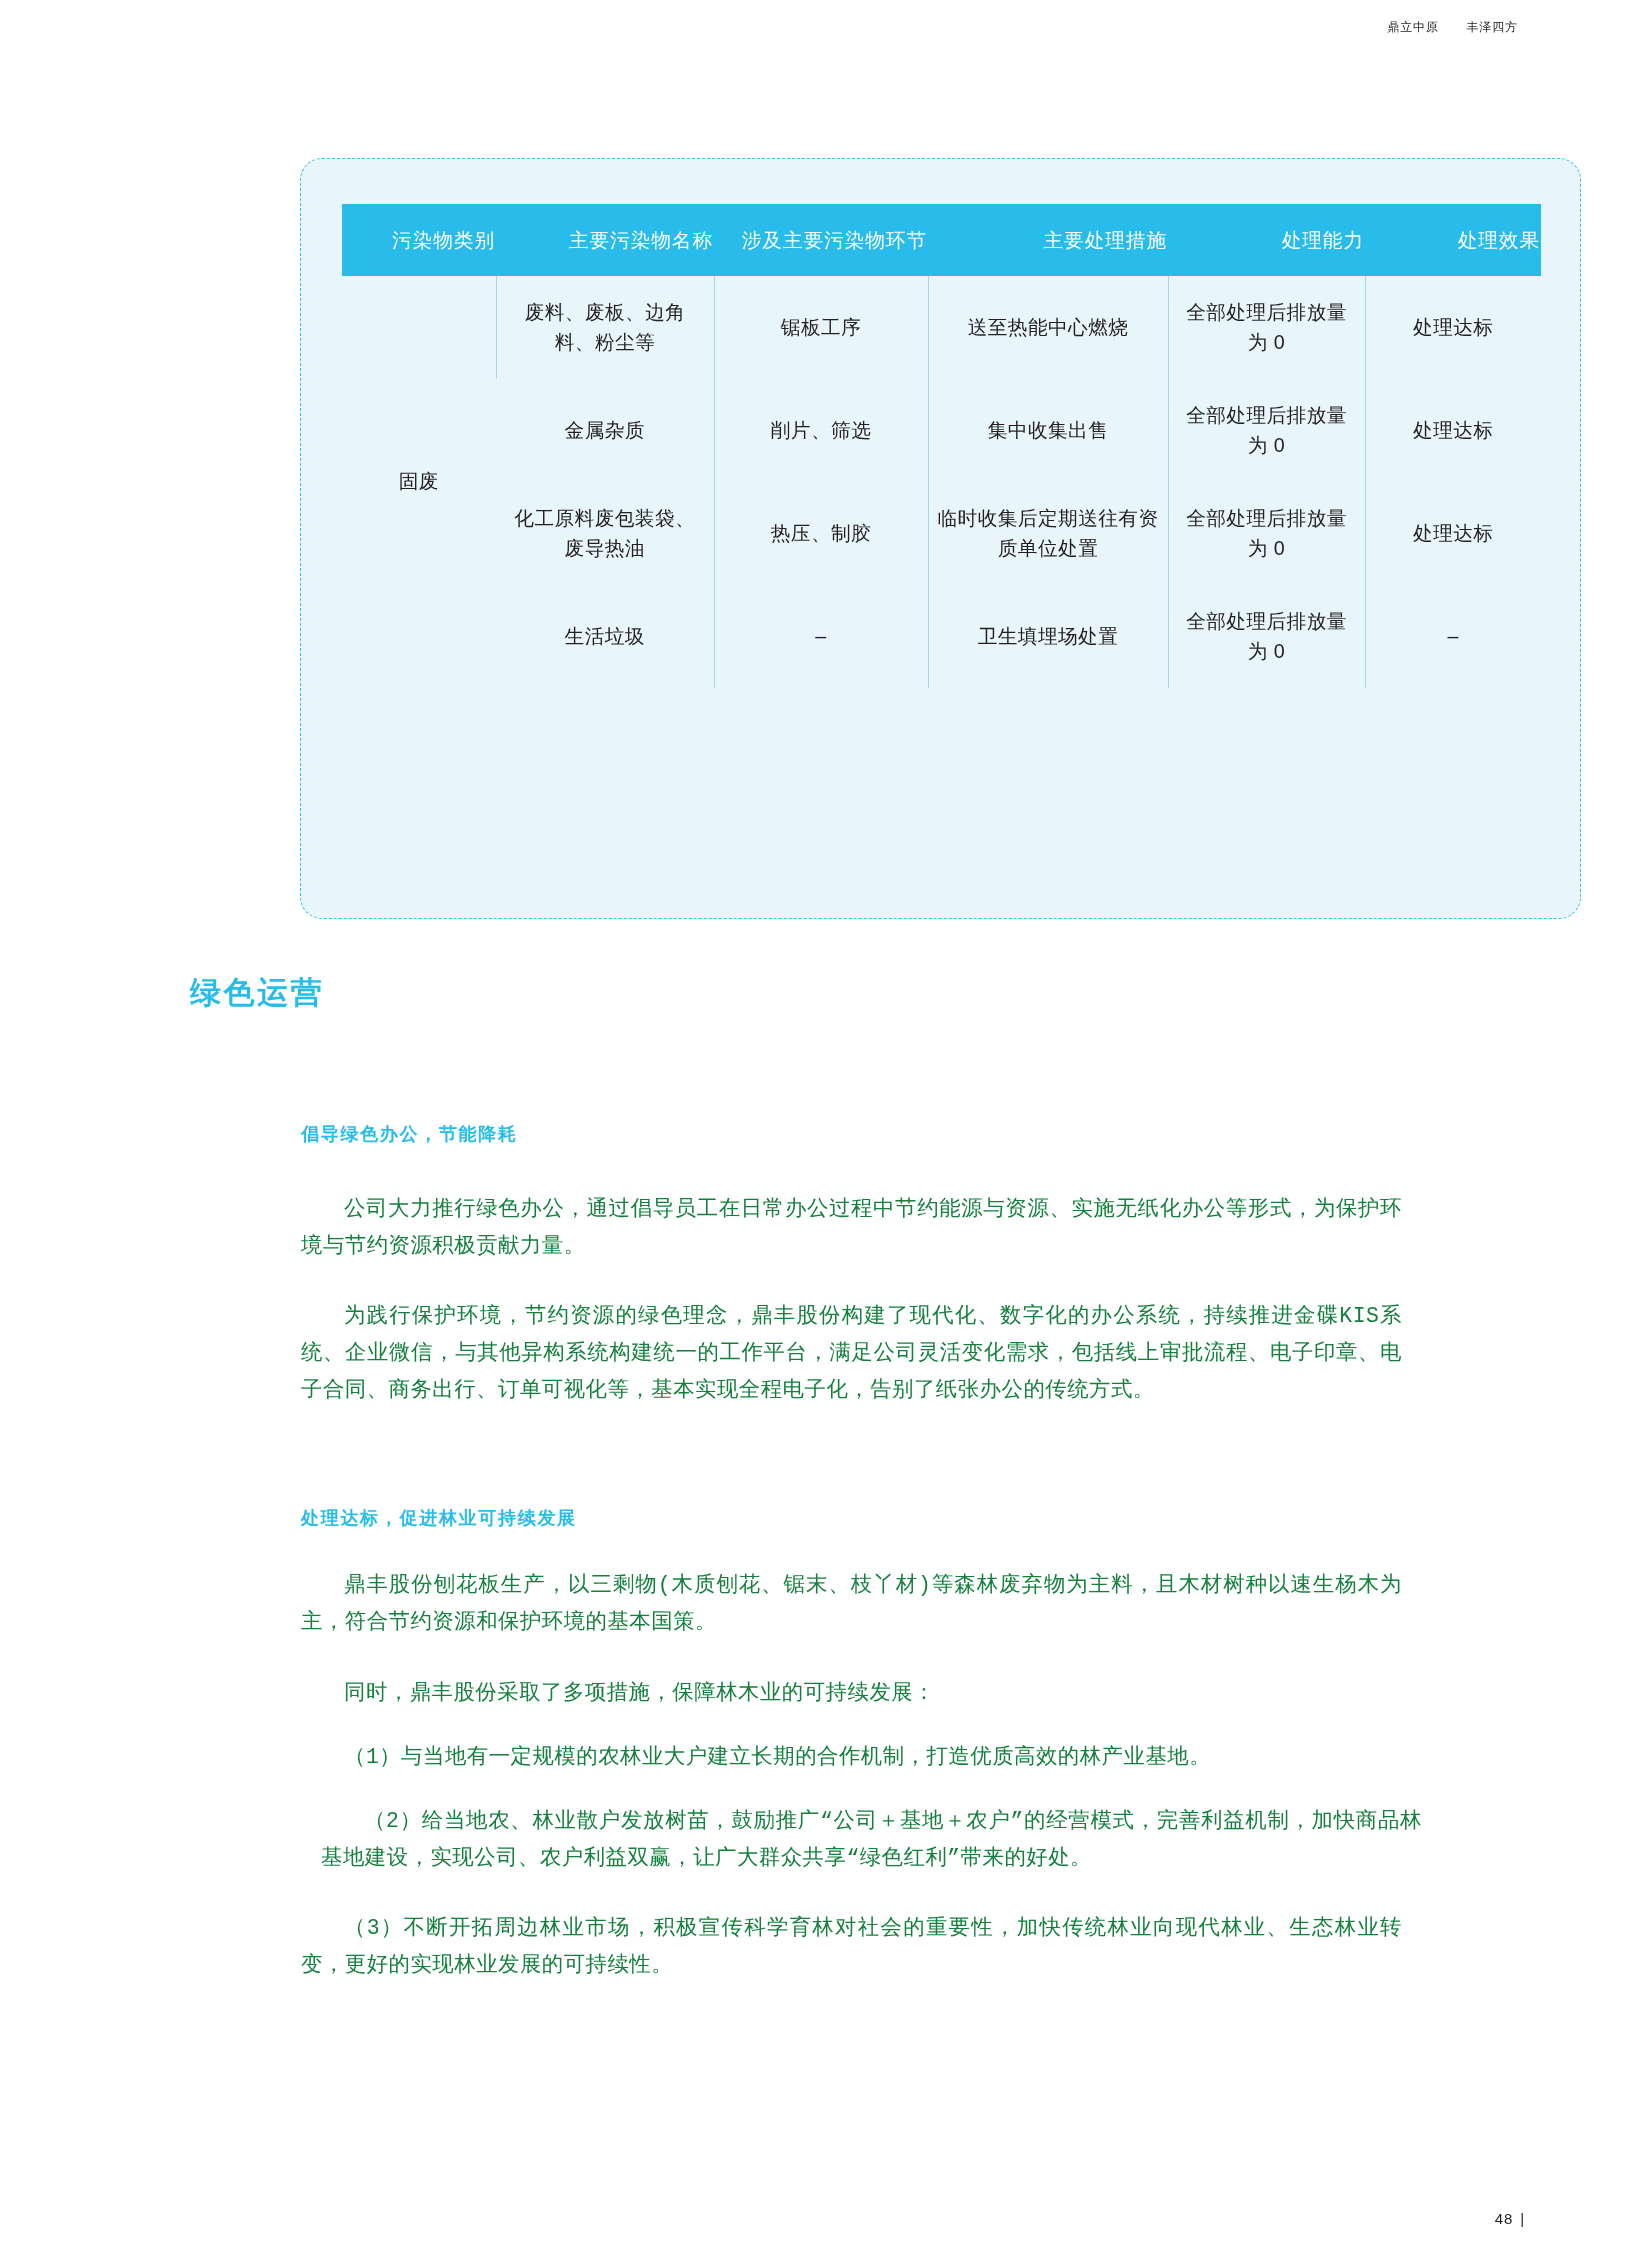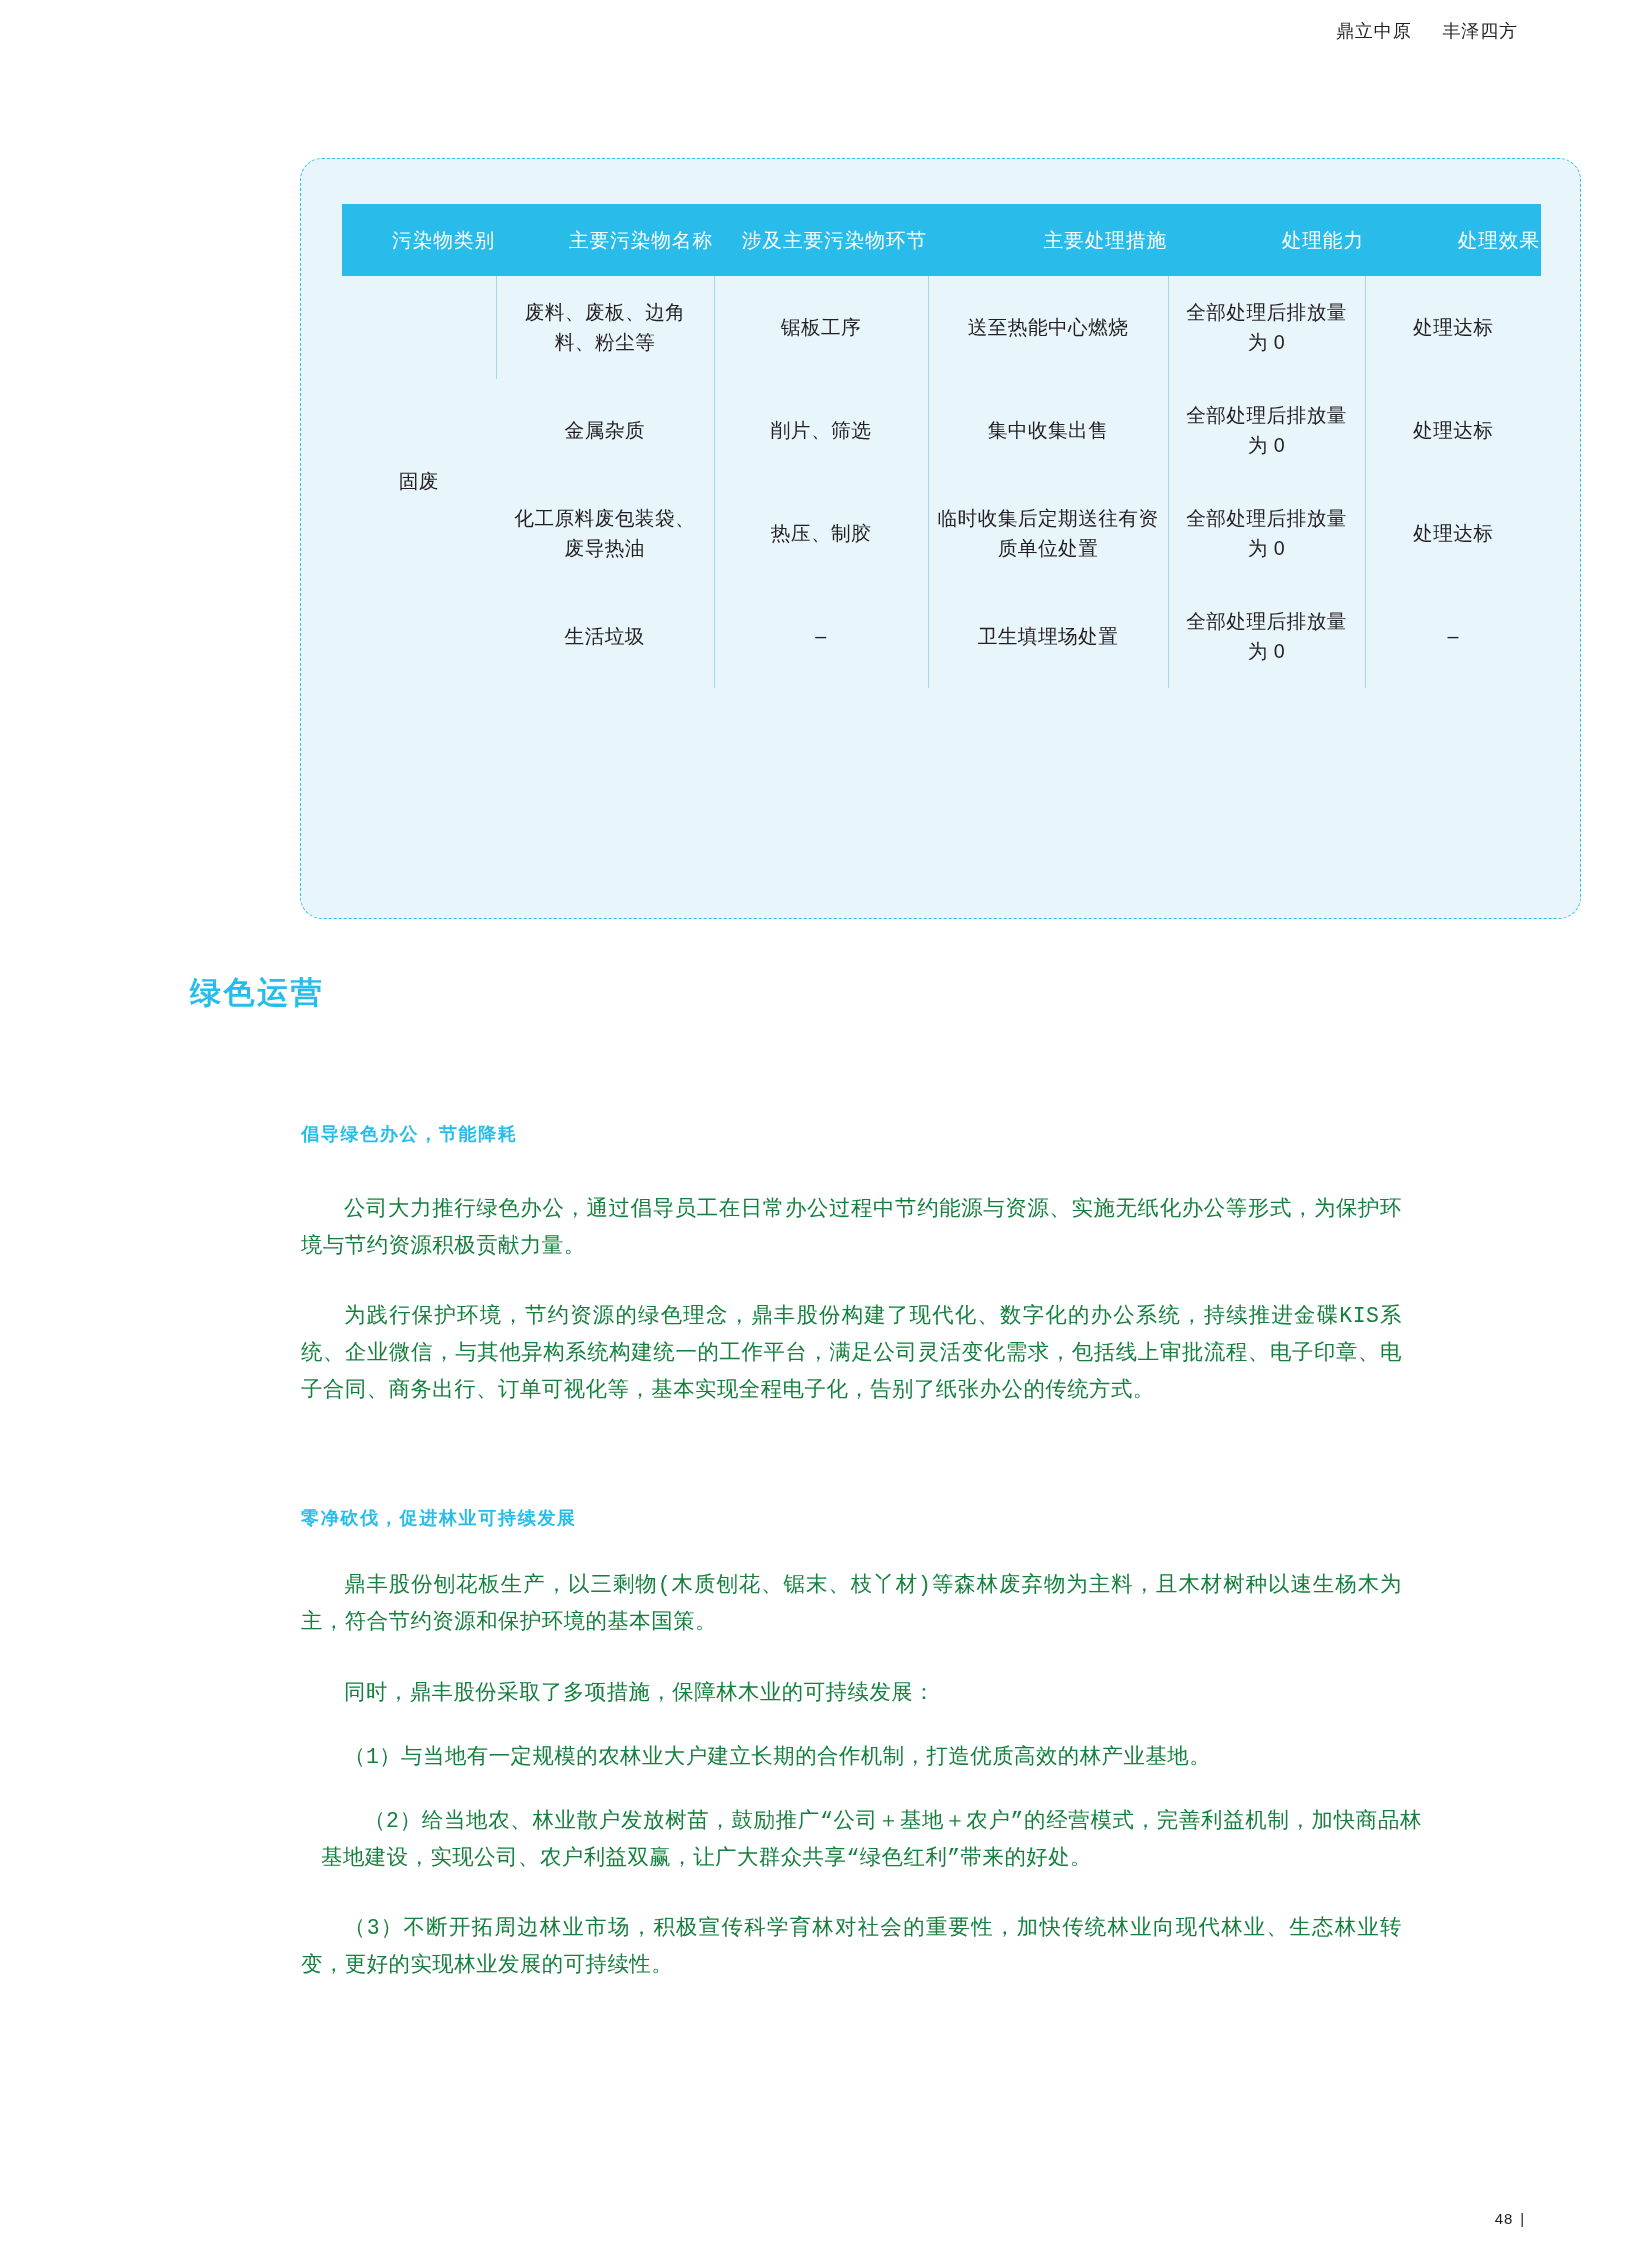--- a/index.html
+++ b/index.html
@@ -13,21 +13,21 @@
     position: relative;
     font-family: "Liberation Sans", "DejaVu Sans", sans-serif;
     color: #231f20;
   }
 
   
   .page-header {
     position: absolute;
     top: 19px;
     right: 127px;
-    font-size: 18px;
+    font-size: 12px;
     letter-spacing: 0.9px;
     color: #231f20;
     white-space: nowrap;
   }
   .page-header .sep {
     display: inline-block;
     width: 19px;
   }
 
   
@@ -208,21 +208,21 @@
     </table>
   </div>
 </div>
 
 <div class="section-title">绿色运营</div>
 
 <div class="sub-title" id="sub1">倡导绿色办公，节能降耗</div>
 <div class="para indent" id="p1">公司大力推行绿色办公，通过倡导员工在日常办公过程中节约能源与资源、实施无纸化办公等形式，为保护环境与节约资源积极贡献力量。</div>
 <div class="para indent" id="p2">为践行保护环境，节约资源的绿色理念，鼎丰股份构建了现代化、数字化的办公系统，持续推进金碟KIS系统、企业微信，与其他异构系统构建统一的工作平台，满足公司灵活变化需求，包括线上审批流程、电子印章、电子合同、商务出行、订单可视化等，基本实现全程电子化，告别了纸张办公的传统方式。</div>
 
-<div class="sub-title" id="sub2">零净砍伐，促进林业可持续发展</div>
+<div class="sub-title" id="sub2">处理达标，促进林业可持续发展</div>
 <div class="para indent" id="p3">鼎丰股份刨花板生产，以三剩物(木质刨花、锯末、枝丫材)等森林废弃物为主料，且木材树种以速生杨木为主，符合节约资源和保护环境的基本国策。</div>
 <div class="para indent" id="p4">同时，鼎丰股份采取了多项措施，保障林木业的可持续发展：</div>
 <div class="para indent" id="p5">（1）与当地有一定规模的农林业大户建立长期的合作机制，打造优质高效的林产业基地。</div>
 <div class="para indent" id="p6">（2）给当地农、林业散户发放树苗，鼓励推广“公司＋基地＋农户”的经营模式，完善利益机制，加快商品林基地建设，实现公司、农户利益双赢，让广大群众共享“绿色红利”带来的好处。</div>
 <div class="para indent" id="p7">（3）不断开拓周边林业市场，积极宣传科学育林对社会的重要性，加快传统林业向现代林业、生态林业转变，更好的实现林业发展的可持续性。</div>
 
 <div class="page-number">
   <span>48</span><span class="bar">|</span>
 </div>
 

